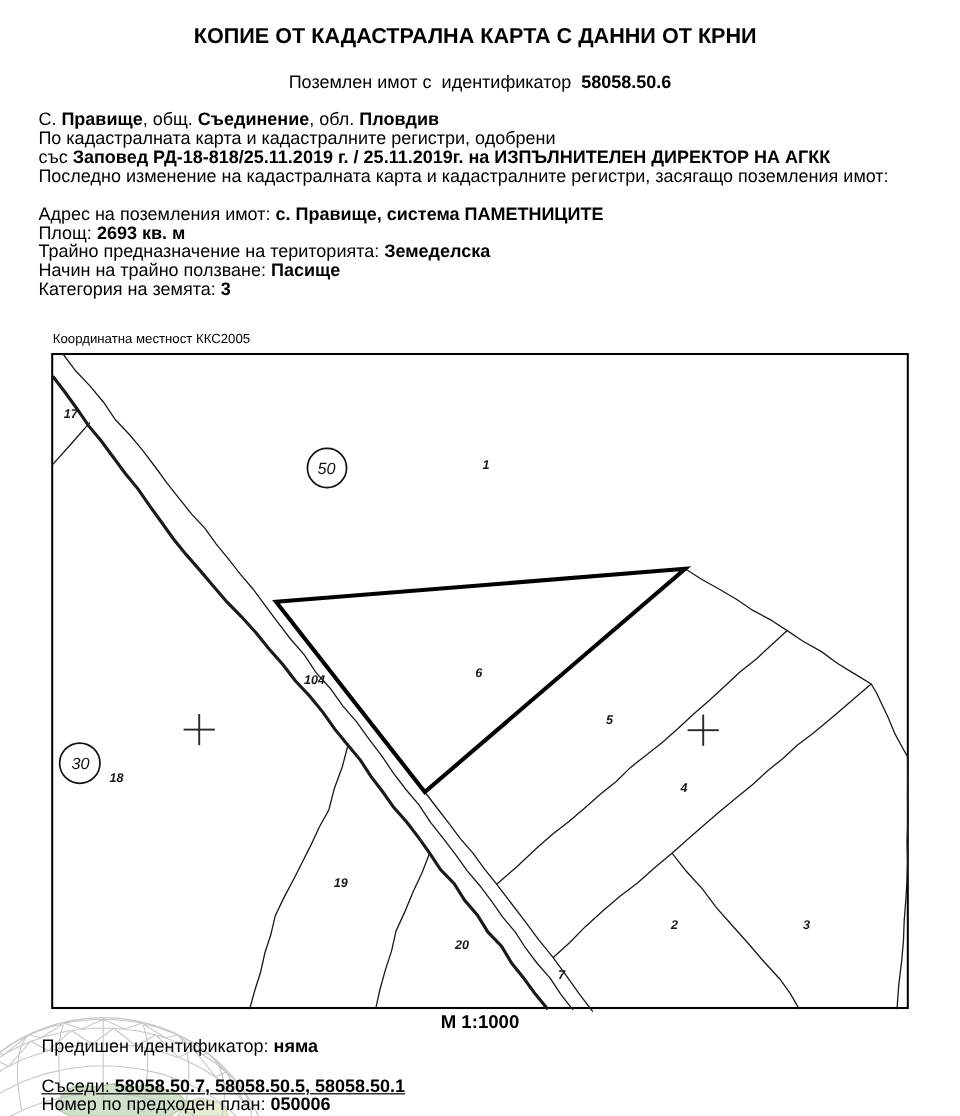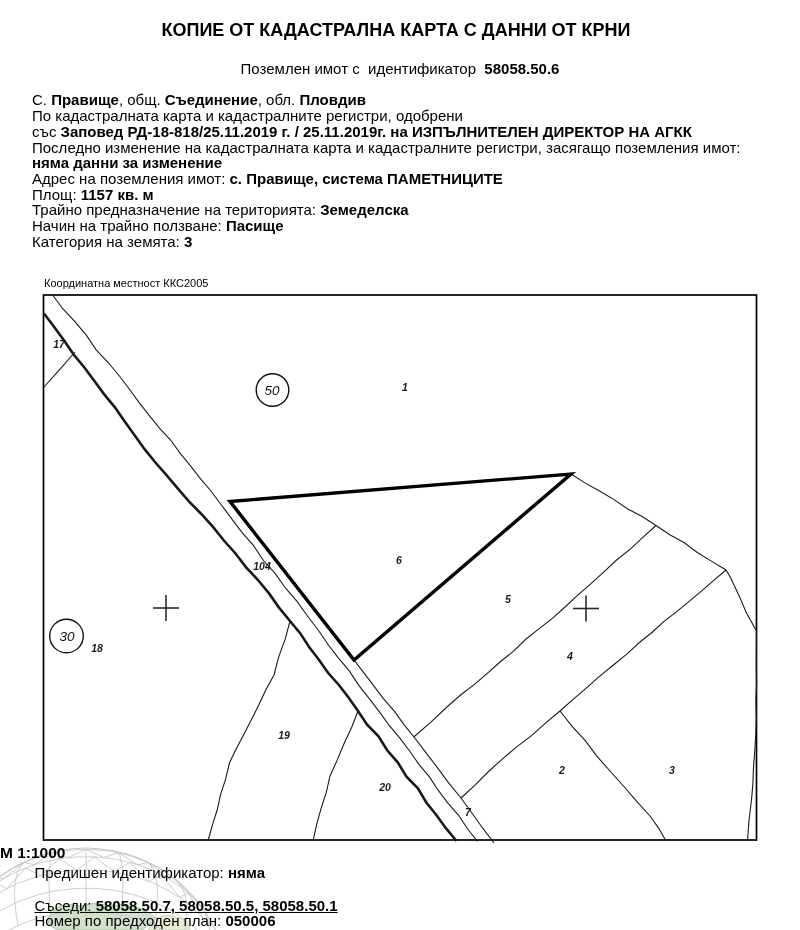--- a/index.html
+++ b/index.html
@@ -24,31 +24,31 @@
 
 <div class="abs" style="left:-4px; top:20px; width:800px; text-align:center; font-size:18px; font-weight:bold;">КОПИЕ ОТ КАДАСТРАЛНА КАРТА С ДАННИ ОТ КРНИ</div>
 
 <div class="abs" style="left:0; top:60px; width:800px; text-align:center; font-size:15px;">Поземлен имот с&nbsp; идентификатор&nbsp; <b>58058.50.6</b></div>
 
 <div class="abs" style="left:32px; top:92.4px; width:745px; font-size:15px; line-height:15.7px; white-space:nowrap;">
 С. <b>Правище</b>, общ. <b>Съединение</b>, обл. <b>Пловдив</b><br>
 По кадастралната карта и кадастралните регистри, одобрени<br>
 със <b>Заповед РД-18-818/25.11.2019 г. / 25.11.2019г. на ИЗПЪЛНИТЕЛЕН ДИРЕКТОР НА АГКК</b><br>
 Последно изменение на кадастралната карта и кадастралните регистри, засягащо поземления имот:<br>
-<b>няма данни за изменение</b><br>
+<br>
 Адрес на поземления имот: <b>с. Правище, система ПАМЕТНИЦИТЕ</b><br>
-Площ: <b>1157 кв. м</b><br>
+Площ: <b>2693 кв. м</b><br>
 Трайно предназначение на територията: <b>Земеделска</b><br>
 Начин на трайно ползване: <b>Пасище</b><br>
 Категория на земята: <b>3</b>
 </div>
 
 <div class="abs" style="left:44px; top:276.5px; font-size:11px;">Координатна местност ККС2005</div>
 
-<div class="abs" style="left:0; top:843.5px; width:800px; text-align:left; font-size:15.5px; font-weight:bold;">М 1:1000</div>
+<div class="abs" style="left:0; top:843.5px; width:800px; text-align:center; font-size:15.5px; font-weight:bold;">М 1:1000</div>
 
 <div class="abs" style="left:34.5px; top:864px; font-size:15px;">Предишен идентификатор: <b>няма</b></div>
 
 <div class="abs" style="left:34.5px; top:879.5px; font-size:15px;margin-top:32px;">Номер по предходен план: <b>050006</b></div>
 
 <div class="abs" style="left:34.5px; top:896.5px; font-size:15px;text-decoration:underline;">Съседи: <b>58058.50.7, 58058.50.5, 58058.50.1</b></div>
 
 <svg class="abs" style="left:0;top:0;" width="800" height="930" viewBox="0 0 800 930">
  <defs>
   <clipPath id="mapclip">

